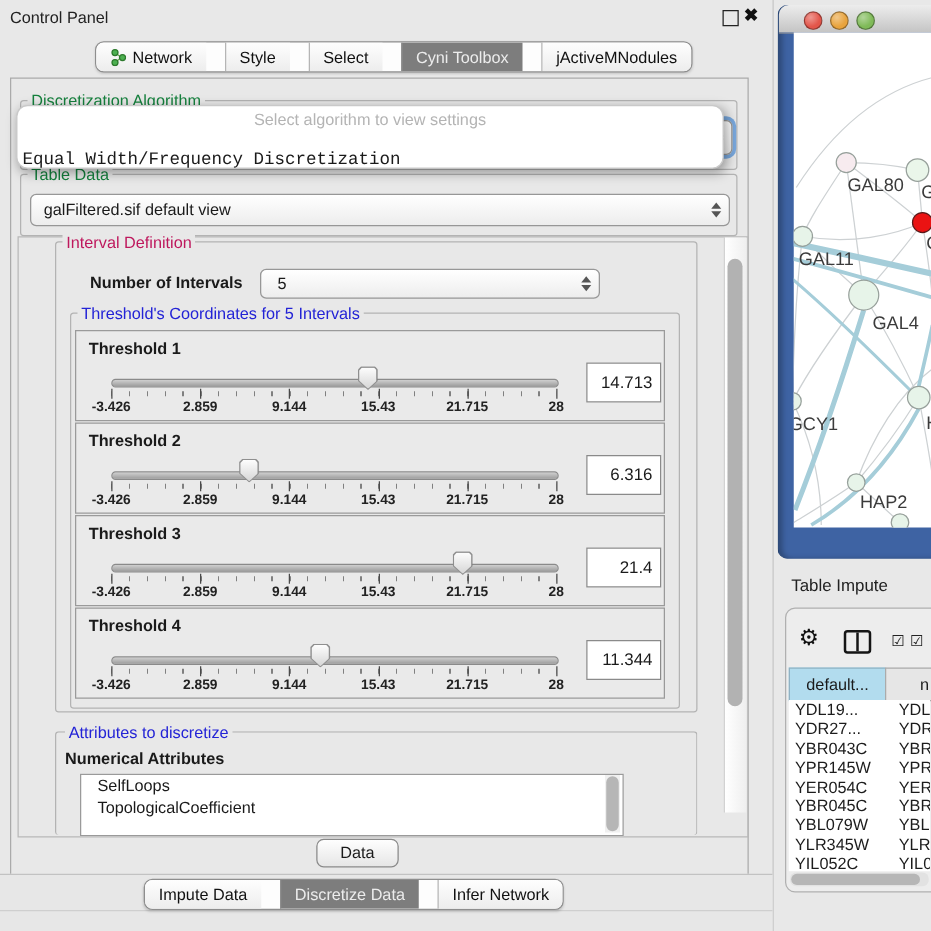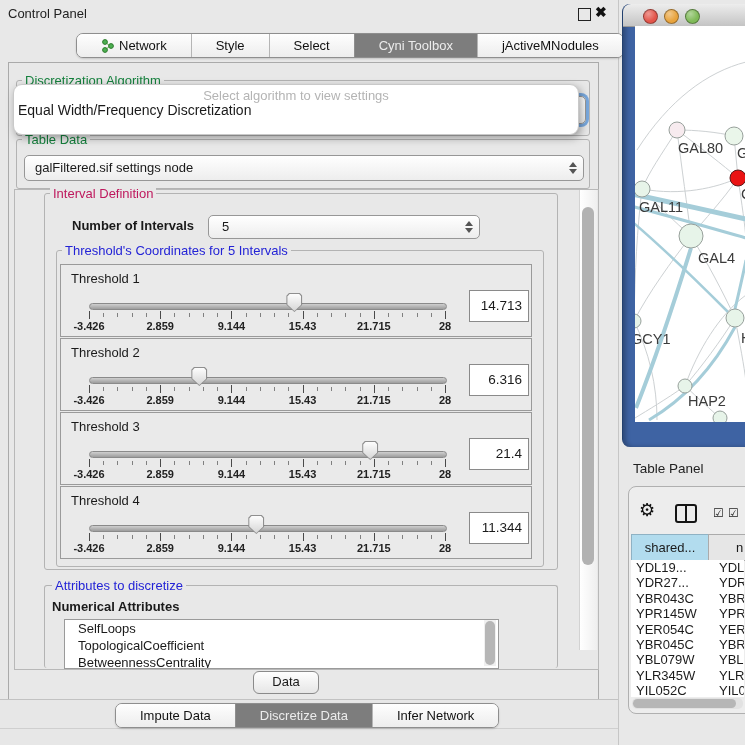--- a/index.html
+++ b/index.html
@@ -7,23 +7,23 @@
   .abs{position:absolute;}
   
   #cp{position:absolute;left:0;top:0;width:618px;height:745px;background:#e8e8e8;border-right:1px solid #c6c6c6;}
   #cp-titlebar{position:absolute;left:0;top:0;width:100%;height:26px;}
   #cp-title{position:absolute;left:8px;top:6px;font-size:13px;color:#222;}
   #float-btn{position:absolute;left:578px;top:8px;width:11px;height:11px;border:1.5px solid #222;background:transparent;}
   #close-btn{position:absolute;left:595px;top:4px;font-size:14px;font-weight:bold;color:#111;}
   
   .tabbar{position:absolute;display:flex;height:23px;border:1px solid #8e8e8e;border-radius:7px;overflow:hidden;
     background:#fdfdfd;box-shadow:0 1px 2px rgba(0,0,0,.15);}
-  .tab{display:flex;align-items:center;padding:0 24px;line-height:22px;font-size:13px;color:#111;
+  .tab{display:flex;align-items:center;padding:0 11px;line-height:22px;font-size:13px;color:#111;
     background:linear-gradient(#fefefe,#ededed);white-space:nowrap;cursor:default;}
-  .tab + .tab{border-left:1px solid #b5b5b5;}
+  .tab + .tab{border-left:1px solid #b5b5b5;margin-left:15px;}
   .tab.selected{background:#7d7d7d;color:#ececec;border-left-color:#8e8e8e;}
   #top-tabs{left:76px;top:33px;}
   #bottom-tabs{left:115px;top:703px;}
   .net-ico{margin-right:5px;}
   
   #content{position:absolute;left:8px;top:62px;width:589px;height:637px;border:1px solid #aaa;background:#e8e8e8;}
   .groupbox{position:absolute;border:1px solid #b3b3b3;border-radius:3px;}
   .grouplab{position:absolute;background:#e8e8e8;padding:0 3px;font-size:13px;white-space:nowrap;}
   .lab-dark{color:#15803d;} .lab-green{color:#be185d;} .lab-blue{color:#2323d6;}
   .combo{position:absolute;height:24px;border:1px solid #979797;border-radius:5px;
@@ -33,29 +33,29 @@
   .stepper::before{content:"";position:absolute;left:1px;top:0;border-left:4px solid transparent;border-right:4px solid transparent;border-bottom:5px solid #555;}
   .stepper::after{content:"";position:absolute;left:1px;bottom:0;border-left:4px solid transparent;border-right:4px solid transparent;border-top:5px solid #555;}
   
   #algo-combo{left:24px;top:96px;width:560px;height:26px;box-shadow:0 0 0 3px #79a8dd;z-index:1;}
   
   #algo-popup{position:absolute;left:13px;top:84px;width:564px;height:49px;background:#fff;
     border:1px solid #c9c9c9;border-radius:9px;box-shadow:2px 3px 9px rgba(0,0,0,.35);z-index:10;}
   #algo-hint{position:absolute;left:0;top:3px;width:100%;text-align:center;color:#b4b4b4;font-size:13px;}
   .algo-opt{position:absolute;left:4px;white-space:nowrap;font-size:14px;}
   #algo-opt0{top:18px;font-weight:bold;}
-  #algo-opt1{top:17px;}
+  #algo-opt1{top:35px;font-family:Liberation Mono, monospace;}
   
   #viewport{position:absolute;left:14px;top:189px;width:583px;height:479px;border:1px solid #b8b8b8;}
   #vscroll{position:absolute;left:579px;top:190px;width:17px;height:460px;
     background:linear-gradient(90deg,#ffffff,#efefef);border-left:1px solid #d2d2d2;}
   #vscroll .thumb{position:absolute;left:2px;top:17px;width:12px;height:358px;background:#b2b2b2;border-radius:7px;}
   
   .th-panel{position:absolute;left:60px;width:470px;height:71px;border:1px solid #9a9a9a;background:#eaeaea;}
-  .tlab{position:absolute;left:10px;top:6px;font-weight:normal;font-size:13px;}
+  .tlab{position:absolute;left:10px;top:6px;font-weight:bold;font-size:13px;}
   .track{position:absolute;left:28px;top:38px;width:356px;height:5px;border:1px solid #8a8a8a;border-radius:4px;
     background:linear-gradient(#cfcfcf,#9d9d9d);}
   .handlezone{position:absolute;left:28px;top:28px;width:356px;height:20px;}
   .handle{position:absolute;top:0;width:16px;height:19px;
     clip-path:polygon(50% 100%,0 62%,0 14%,16% 0,84% 0,100% 14%,100% 62%);
     background:#8f8f8f;filter:drop-shadow(0 1px 1px rgba(0,0,0,.3));}
   .handle::after{content:"";position:absolute;left:1px;top:1px;right:1px;bottom:1px;
     clip-path:polygon(50% 100%,0 62%,0 14%,16% 0,84% 0,100% 14%,100% 62%);
     background:linear-gradient(#fdfdfd,#d6d6d6);}
   .ruler{position:absolute;left:28px;top:46px;width:356px;height:22px;}
@@ -147,21 +147,21 @@
     </div>
 
   <div id="algo-popup">
     <div id="algo-hint">Select algorithm to view settings</div>
     <div id="algo-opt1" class="algo-opt">Equal Width/Frequency Discretization</div>
   </div>
 
   <div class="groupbox" style="left:16px;top:139px;width:572px;height:48px;"></div>
   <span class="grouplab lab-dark" style="left:22px;top:132px;">Table Data</span>
   <div class="combo" style="left:24px;top:155px;width:558px;">
-    <span class="val">galFiltered.sif settings node</span>
+    <span class="val">galFiltered.sif default view</span>
     <span class="stepper"></span>
   </div>
 
   <div id="viewport"></div>
   <div id="vscroll">
       <div class="thumb"></div>
     </div>
 
   <div class="groupbox" style="left:44px;top:193px;width:512px;height:375px;"></div>
   <span class="grouplab lab-green" style="left:50px;top:186px;">Interval Definition</span>
@@ -263,21 +263,20 @@
       </div>
     <div class="tval">11.344</div>
   </div>
 
   <div class="groupbox" style="left:44px;top:585px;width:512px;height:82px;border-bottom:none;"></div>
   <span class="grouplab lab-blue" style="left:52px;top:578px;">Attributes to discretize</span>
   <span class="abs" style="left:52px;top:599px;font-weight:bold;">Numerical Attributes</span>
   <div id="attr-list">
       <div class="attr-item">SelfLoops</div>
       <div class="attr-item">TopologicalCoefficient</div>
-      <div class="attr-item">BetweennessCentrality</div>
     </div>
   <div id="attr-scroll">
       <div class="thumb"></div>
     </div>
 
   <div id="apply-btn">Data</div>
 
   <div id="footer"></div>
   <div id="footer-line"></div>
   <div id="bottom-tabs" class="tabbar">
@@ -340,30 +339,30 @@
         <text x="740" y="199" fill="#3b3b3b" font-size="14.5">C</text>
         <text x="638" y="212" fill="#3b3b3b" font-size="14.5">GAL11</text>
         <text x="697" y="263" fill="#3b3b3b" font-size="14.5">GAL4</text>
         <text x="630" y="344" fill="#3b3b3b" font-size="14.5">GCY1</text>
         <text x="740" y="343" fill="#3b3b3b" font-size="14.5">H</text>
         <text x="687" y="406" fill="#3b3b3b" font-size="14.5">HAP2</text>
       </svg>
   </div>
 </div>
 
-<span id="tp-title">Table Panel</span>
+<span id="tp-title">Table Impute</span>
 <div id="tp-box">
   <span id="tp-gear">⚙</span>
   <div id="tp-cols">
       <div class="div"></div>
     </div>
   <span class="tp-chk" style="left:84px;">☑</span>
   <span class="tp-chk" style="left:99px;">☑</span>
   <div id="tp-header">
-    <span class="h1">shared...</span>
+    <span class="h1">default...</span>
     <span class="h2">n</span>
   </div>
   <div id="tp-rows">
       <div class="tp-row">
         <span class="c1">YDL19...</span>
         <span class="c2">YDL1</span>
       </div>
       <div class="tp-row">
         <span class="c1">YDR27...</span>
         <span class="c2">YDR2</span>

